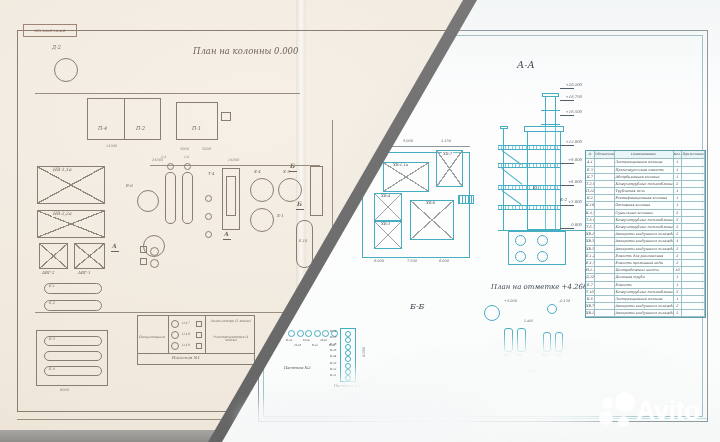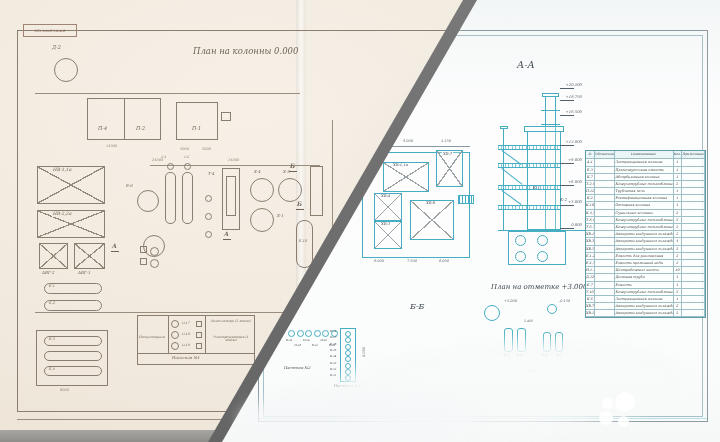--- a/index.html
+++ b/index.html
@@ -121,21 +121,21 @@
     <div class="abs cadl xc" style="left:374px;top:221px;width:28px;height:28px"></div>
     <div class="abs cadtxt t38 tagc" style="left:380px;top:222px">ХВ-3</div>
     <div class="abs cadl xc" style="left:410px;top:200px;width:44px;height:40px"></div>
     <div class="abs cadtxt t38 tagc" style="left:425px;top:201px">ХВ-6</div>
     <div class="abs" style="left:458px;top:195px;width:16px;height:9px;border:1px solid #46aec2;background:repeating-linear-gradient(90deg,#46aec2 0 1px,transparent 1px 3px)"></div>
     <div class="abs dimtxt t35" style="left:374px;top:260px">6.000</div>
     <div class="abs dimtxt t35" style="left:407px;top:260px">7.500</div>
     <div class="abs dimtxt t35" style="left:439px;top:260px">6.000</div>
     <div class="abs dimtxt t35" style="left:352px;top:190px;transform:rotate(-90deg)">8.700</div>
 
-    <div class="abs cadtxt t7" style="left:491px;top:284px">План на отметке +3.000</div>
+    <div class="abs cadtxt t7" style="left:491px;top:284px">План на отметке +4.266</div>
     <div class="abs cadl circle" style="left:484px;top:305px;width:16px;height:16px;background:none"></div>
     <div class="abs dimtxt t35" style="left:504px;top:300px">+3.000</div>
     <div class="abs cadl circle" style="left:547px;top:304px;width:10px;height:10px;background:none"></div>
     <div class="abs dimtxt t35" style="left:559px;top:300px">-0.150</div>
     <div class="abs cadl" style="left:504px;top:328px;width:9px;height:24px;border-radius:3px"></div>
     <div class="abs cadl" style="left:517px;top:328px;width:9px;height:24px;border-radius:3px"></div>
     <div class="abs cadtxt t3" style="left:504px;top:354px">К-3</div>
     <div class="abs cadtxt t3" style="left:517px;top:354px">К-4</div>
     <div class="abs cadl" style="left:543px;top:332px;width:8px;height:20px;border-radius:3px"></div>
     <div class="abs cadl" style="left:555px;top:332px;width:8px;height:20px;border-radius:3px"></div>
@@ -463,14 +463,15 @@
   <div id="band"></div>
 
   <div class="haze" style="left:330px;top:342px;width:360px;height:88px;background:rgba(248,249,250,.9);transform:rotate(-3deg)"></div>
   <div class="haze" style="left:240px;top:392px;width:240px;height:54px;background:rgba(246,247,248,.85)"></div>
 
   <div id="avito">
     <div class="adot" style="left:8px;top:10px;width:11px;height:11px"></div>
     <div class="adot" style="left:21px;top:4px;width:20px;height:20px"></div>
     <div class="adot" style="left:5px;top:23px;width:14px;height:14px"></div>
     <div class="adot" style="left:24px;top:28px;width:11px;height:11px"></div>
+    <div id="avitoText">Avito</div>
   </div>
 </div>
 
 </body></html>

